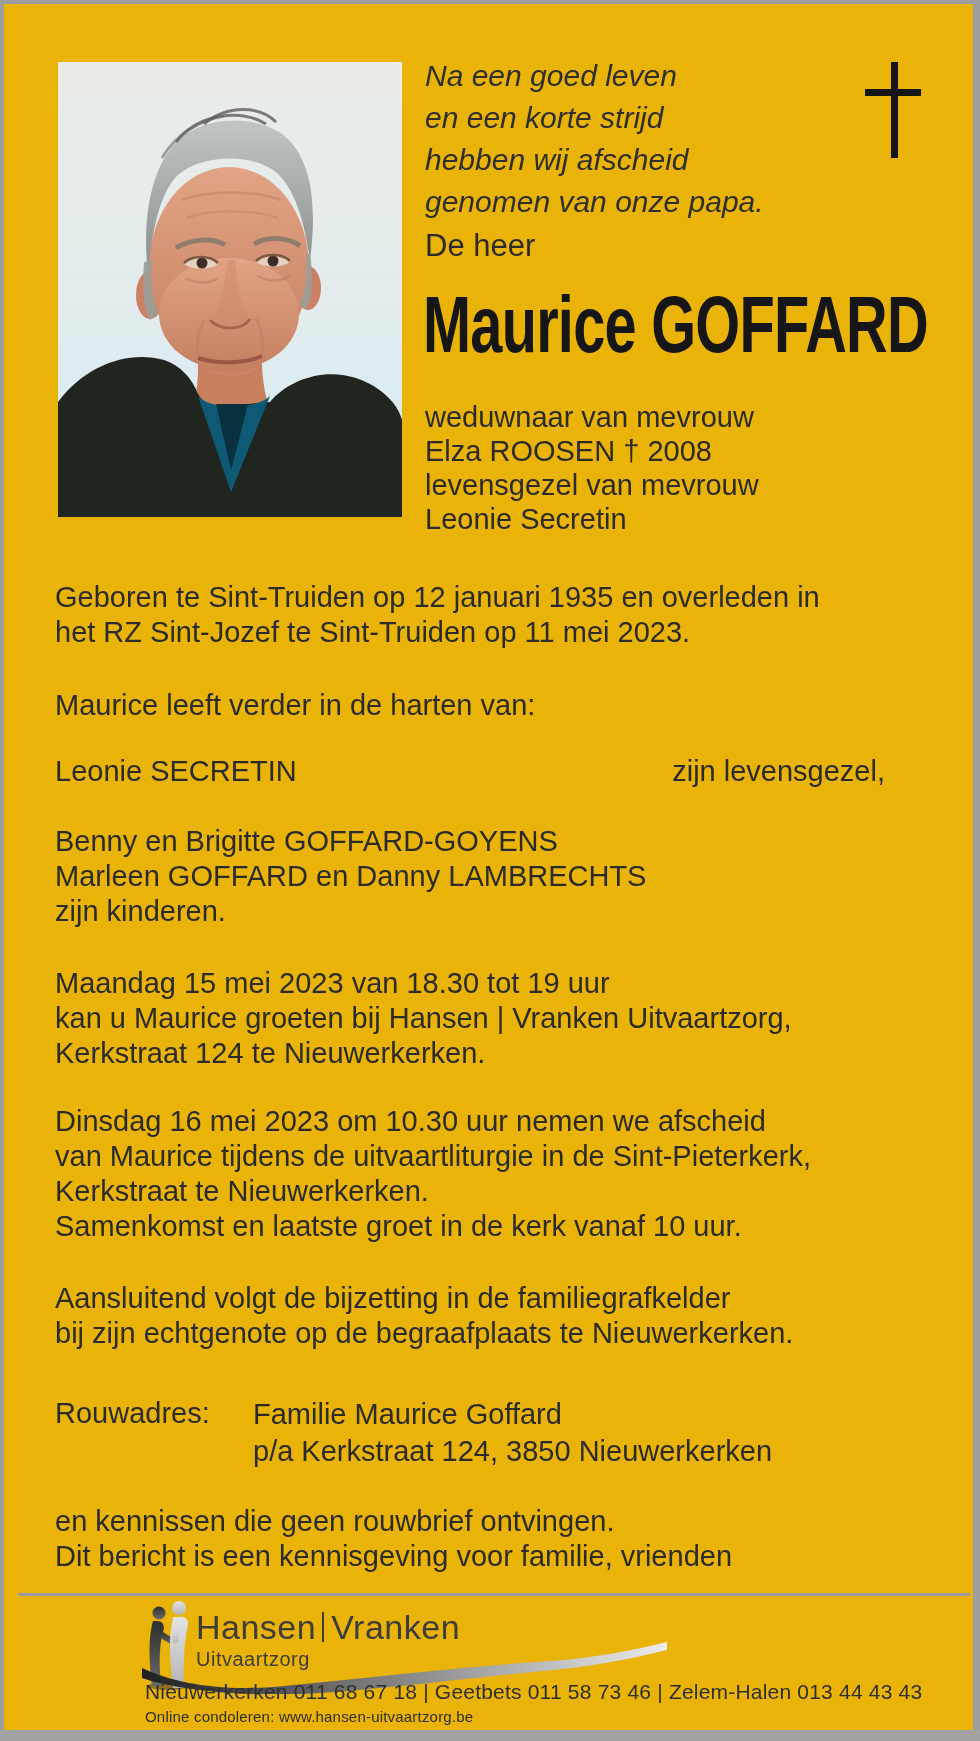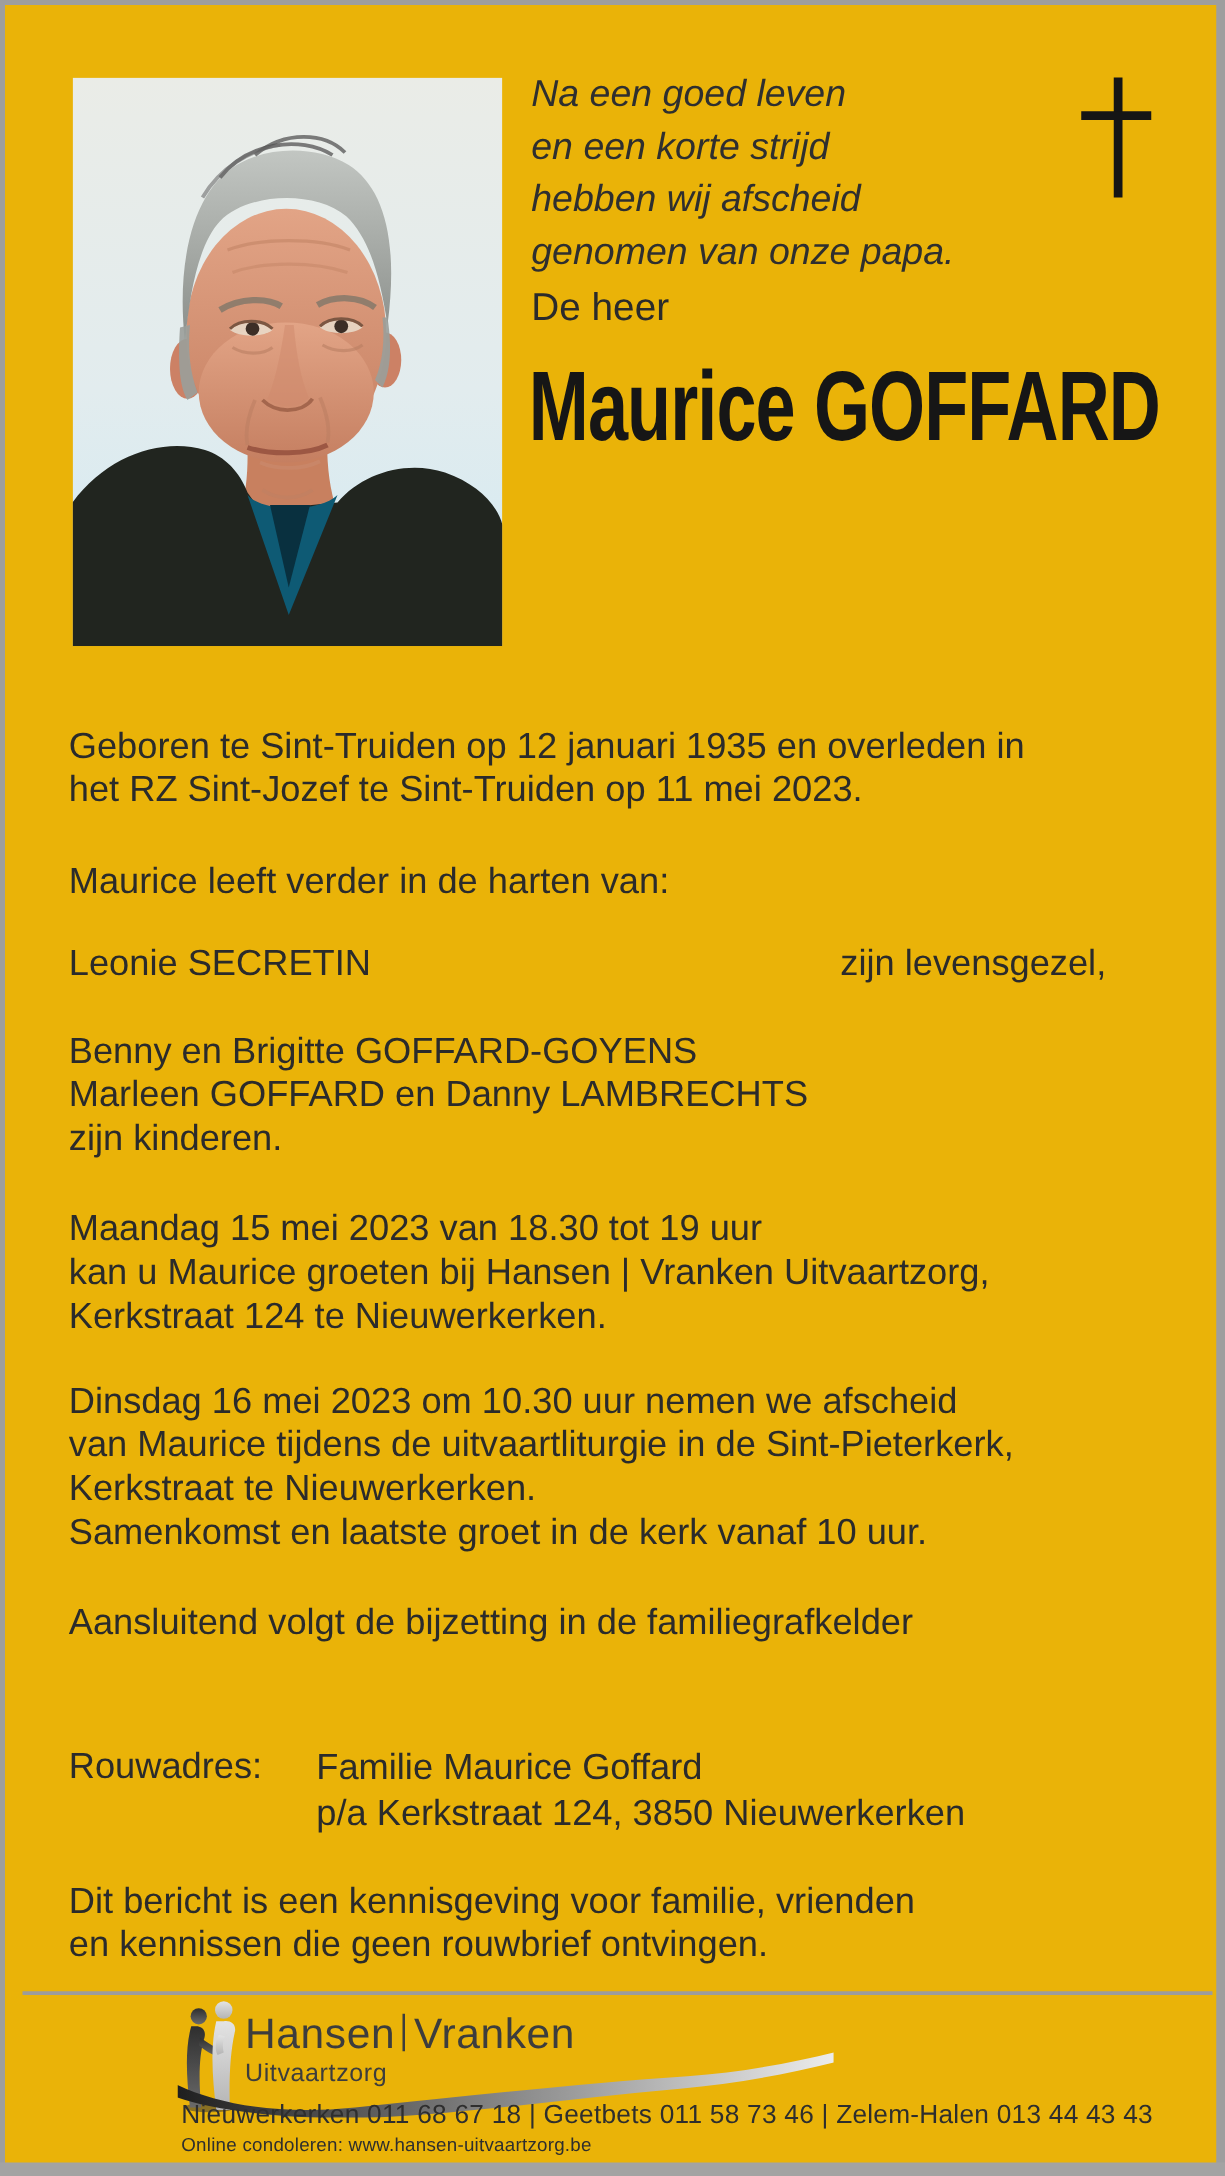--- a/index.html
+++ b/index.html
@@ -169,20 +169,26 @@
 
   <div class="cross">
     <div class="v"></div>
       <div class="h"></div>
   </div>
 
   <div class="salutation">De heer</div>
 
   <div class="deceased-name">Maurice GOFFARD</div>
 
+  <div class="relations">
+    <div>weduwnaar van mevrouw</div>
+    <div>Elza ROOSEN † 2008</div>
+    <div>levensgezel van mevrouw</div>
+    <div>Leonie Secretin</div>
+  </div>
 
   <div class="blk bodytext b-birth">
     <div>Geboren te Sint-Truiden op 12 januari 1935 en overleden in</div>
     <div>het RZ Sint-Jozef te Sint-Truiden op 11 mei 2023.</div>
   </div>
 
   <div class="blk bodytext b-lives">Maurice leeft verder in de harten van:</div>
 
   <div class="blk bodytext b-partner">
     <div>Leonie SECRETIN</div>
@@ -203,33 +209,34 @@
 
   <div class="blk bodytext b-funeral">
     <div><span class="bold">Dinsdag 16 mei 2023 om 10.30 uur</span><span> nemen we afscheid</span></div>
     <div>van Maurice tijdens de uitvaartliturgie in de Sint-Pieterkerk,</div>
     <div>Kerkstraat te Nieuwerkerken.</div>
     <div>Samenkomst en laatste groet in de kerk vanaf 10 uur.</div>
   </div>
 
   <div class="blk bodytext b-burial">
     <div>Aansluitend volgt de bijzetting in de familiegrafkelder</div>
+    <div>bij zijn echtgenote op de begraafplaats te Nieuwerkerken.</div>
   </div>
 
   <div class="blk bodytext b-rouw">
     <div class="rouw-label">Rouwadres:</div>
     <div class="rouw-lines">
       <div>Familie Maurice Goffard</div>
       <div>p/a Kerkstraat 124, 3850 Nieuwerkerken</div>
     </div>
   </div>
 
   <div class="blk bodytext b-notice">
+    <div>en kennissen die geen rouwbrief ontvingen.</div>
     <div>Dit bericht is een kennisgeving voor familie, vrienden</div>
-    <div>en kennissen die geen rouwbrief ontvingen.</div>
   </div>
 
   <div class="footer-rule"></div>
 
   <div class="logo-figures">
     <svg width="52" height="92" viewBox="0 0 52 92" xmlns="http://www.w3.org/2000/svg">
       <defs>
         <linearGradient id="fig1" x1="0" y1="0" x2="0" y2="1">
           <stop offset="0" stop-color="#2e2e2e"></stop>
             <stop offset="1" stop-color="#6a6a6a"></stop>

